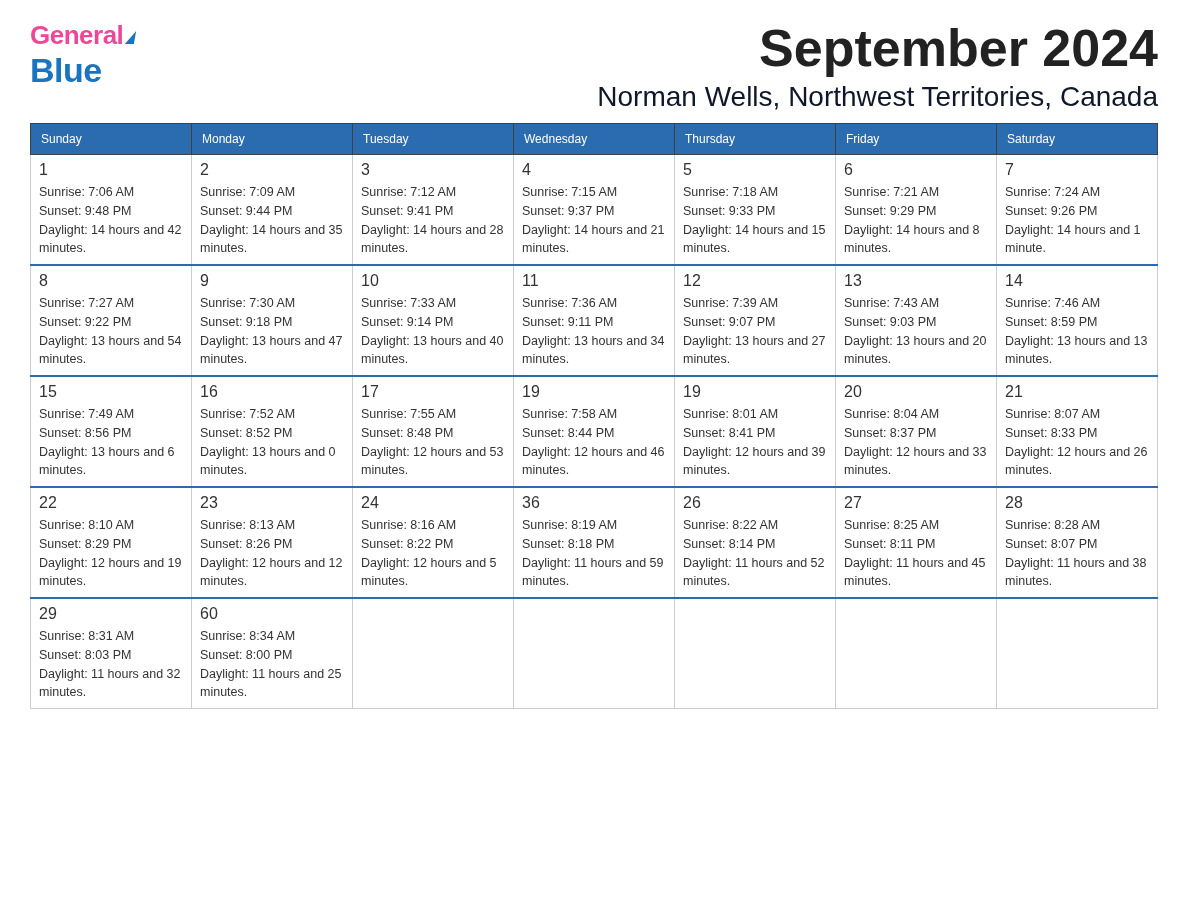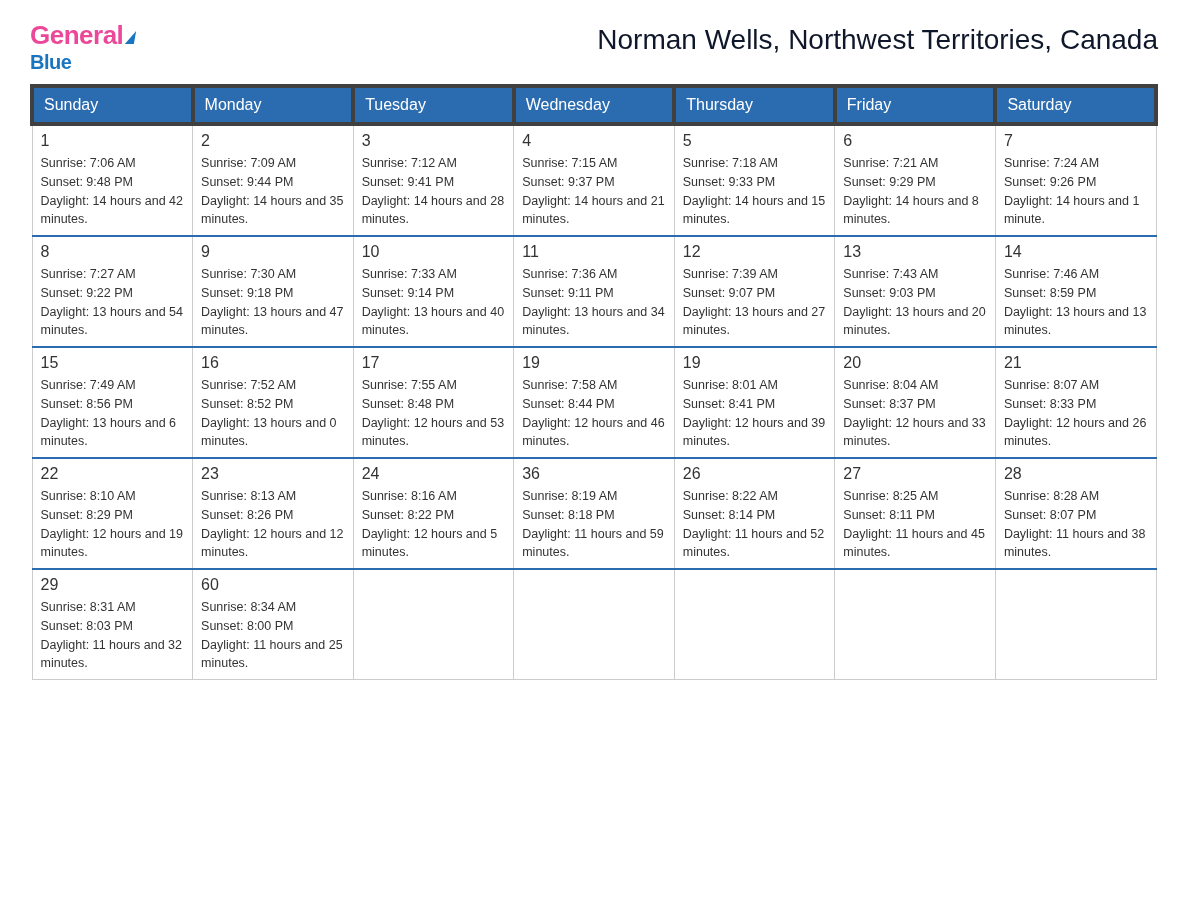--- a/index.html
+++ b/index.html
@@ -39,23 +39,23 @@
     .calendar {
       width: 100%;
       border-collapse: collapse;
       margin-top: 10px;
     }
     .calendar th {
       background-color: #2b6cb0;
       color: white;
       padding: 8px 10px;
       text-align: left;
-      font-size: 16px;
+      font-size: 12px;
       font-weight: normal;
-      border: 4px solid #404040;
+      border: 1px solid #404040;
     }
     .calendar td {
       border: 1px solid #cccccc;
       vertical-align: top;
       padding: 6px 8px;
       width: 14.28%;
       min-height: 100px;
     }
     .day-number {
       font-size: 16px;
@@ -84,39 +84,40 @@
       display: flex;
       flex-direction: column;
     }
     .logo-line1 {
       font-size: 26px;
       font-weight: bold;
       color: #ec4899;
       letter-spacing: -0.5px;
     }
     .logo-line2 {
-      font-size: 20px;
+      font-size: 34px;
       font-weight: bold;
       color: #1a75c0;
       letter-spacing: -0.5px;
     }
   </style>
 </head>
 <body>
 
 <div class="header">
   <div class="logo">
     <div class="logo-wrapper">
       <div class="logo-text-group">
         <span class="logo-line1">General<span style="display:inline-block;width:0;height:0;border-left:9px solid transparent;border-right:0px solid transparent;border-bottom:13px solid #1a75c0;margin-left:3px;vertical-align:middle;transform:skewX(-10deg);"></span></span>
         <span class="logo-line2">Blue</span>
       </div>
     </div>
   </div>
   <div class="title-section">
+    <div class="month-title">September 2024</div>
     <div class="location-title">Norman Wells, Northwest Territories, Canada</div>
   </div>
 </div>
 
 <table class="calendar">
   <thead>
     <tr>
       <th>Sunday</th>
       <th>Monday</th>
       <th>Tuesday</th>

